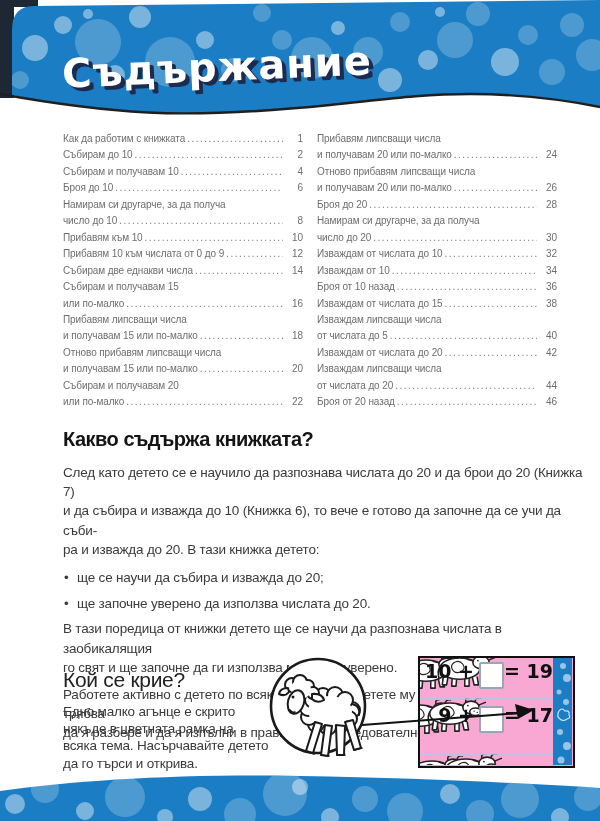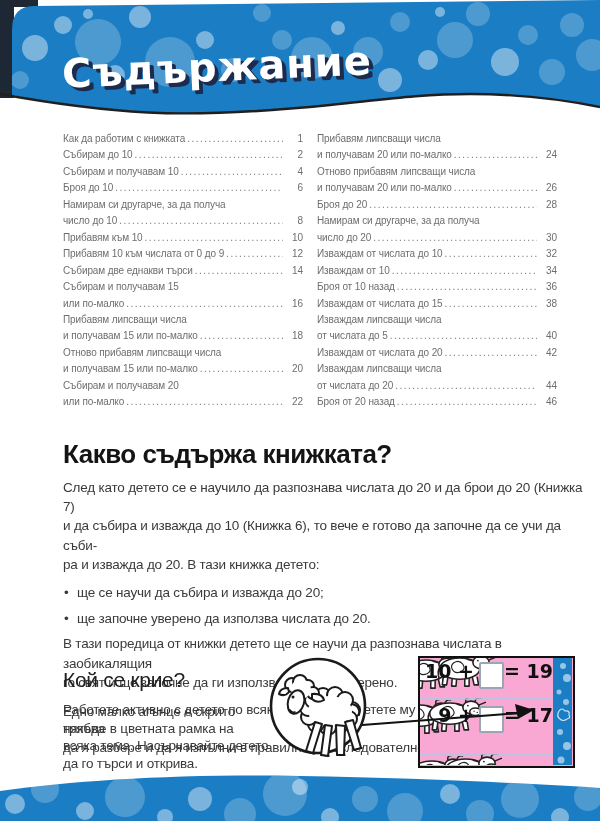--- a/index.html
+++ b/index.html
@@ -31,22 +31,22 @@
   .toc-text{white-space:nowrap;}
   .toc-dots{flex:1 1 0; min-width:6px; overflow:hidden; white-space:nowrap; margin:0 2px; color:#7a7a7a;}
   .toc-dots::after{content:"..........................................................................."; letter-spacing:1.5px;}
   .toc-page{min-width:18px; text-align:right; white-space:nowrap;}
   
   .main{
     position:absolute; left:63px; top:424px; width:520px;
     color:#3a3a3a; font-size:13.5px; line-height:19.2px; letter-spacing:-0.2px;
   }
   .main h2{
-    margin:15px 0 9px 0; color:#141414;
-    font-size:26px; line-height:30px; letter-spacing:-0.5px; font-weight:bold;
+    margin:0 0 9px 0; color:#141414;
+    font-size:20px; line-height:30px; letter-spacing:-0.5px; font-weight:bold;
   }
   .para{margin:0 0 9px 0;}
   .bullets{list-style:none; margin:2px 0 5px 0; padding:0;}
   .bullets li{margin:0 0 6.5px 0; padding-left:14px; position:relative;}
   .bullets li::before{content:"•"; position:absolute; left:1px; top:0;}
   .para2{margin:5px 0 8px 0;}
   .para3{margin:0;}
   
   .hide-sec{position:absolute; left:63px; top:668px; width:250px; color:#3a3a3a;}
   .hide-sec h3{
@@ -199,21 +199,21 @@
         </div>
         <div class="toc-entry">
           <div class="toc-line">
             <span class="toc-text">Прибавям 10 към числата от 0 до 9</span>
             <span class="toc-dots"></span>
             <span class="toc-page">12</span>
           </div>
         </div>
         <div class="toc-entry">
           <div class="toc-line">
-            <span class="toc-text">Събирам две еднакви търси</span>
+            <span class="toc-text">Събирам две еднакви числа</span>
             <span class="toc-dots"></span>
             <span class="toc-page">14</span>
           </div>
         </div>
         <div class="toc-entry">
           <div class="toc-line">
             <span class="toc-text">Събирам и получавам 15</span>
           </div>
           <div class="toc-line">
             <span class="toc-text">или по-малко</span>

